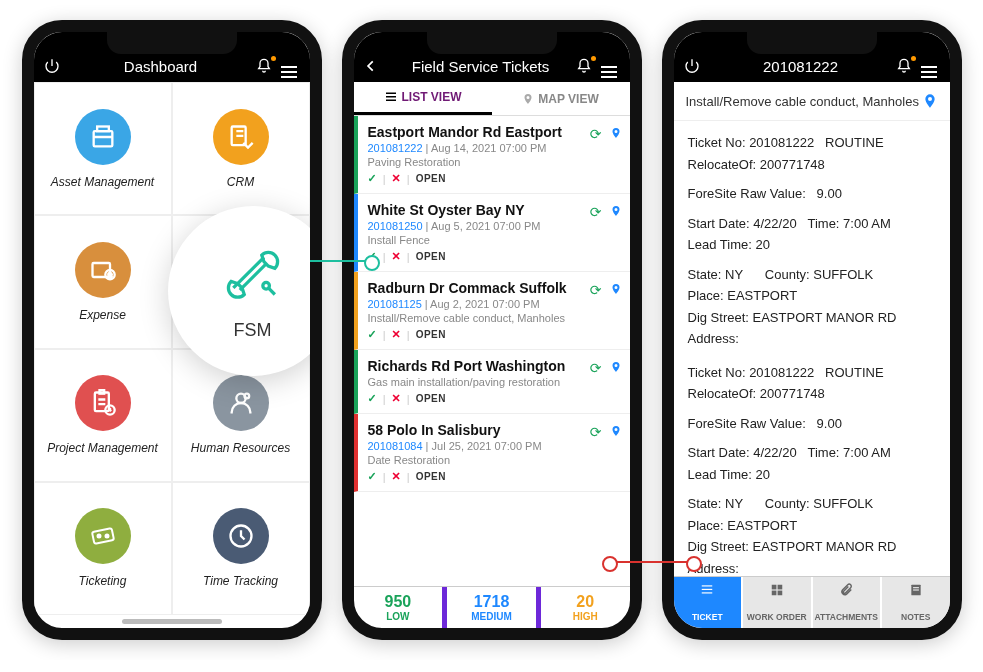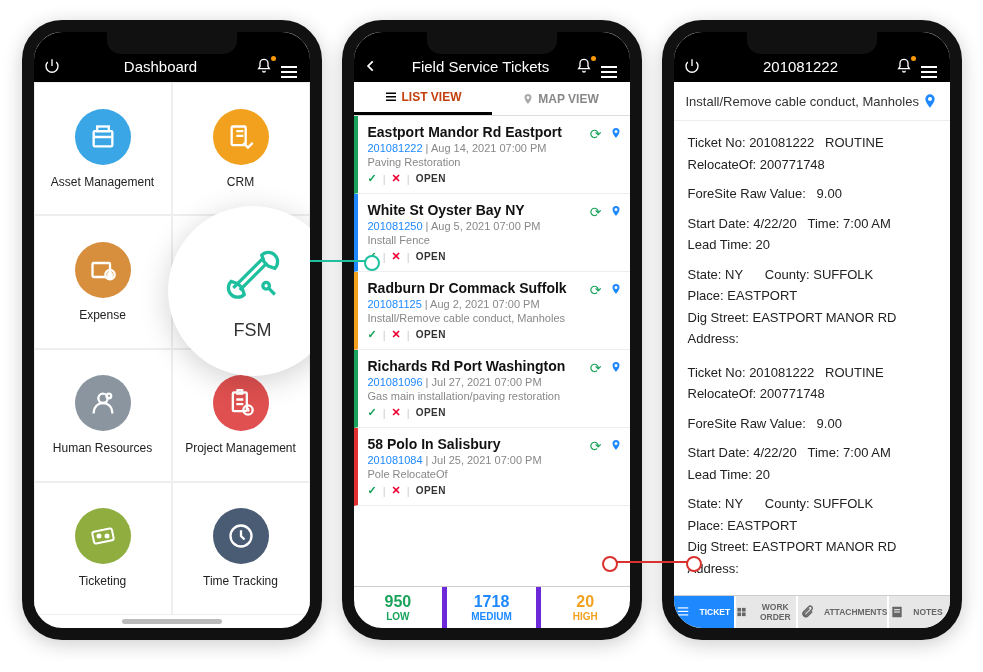--- a/index.html
+++ b/index.html
@@ -67,21 +67,21 @@
     justify-content: center;
     gap: 10px;
     padding: 10px;
     cursor: pointer;
   }
   .dash-icon {
     width: 56px; height: 56px; border-radius: 50%;
     display: flex; align-items: center; justify-content: center;
     color: #fff;
   }
-  .dash-label { font-size: 12px; color: #222; }
+  .dash-label { font-size: 12px; color: #222; font-style: italic; }
   .scroll-indicator { width: 100px; height: 5px; background: #bbb; border-radius: 3px; margin: 4px auto; }
 
   
   .fsm-bubble {
     position: absolute;
     top: 174px; left: 134px;
     width: 170px; height: 170px;
     background: #fff;
     border-radius: 50%;
     box-shadow: 0 6px 30px rgba(0,0,0,0.18);
@@ -113,21 +113,21 @@
     display: flex;
     border-bottom: 1px solid #ddd;
     font-size: 12px;
     font-weight: 700;
     color: #888;
   }
   .view-tab {
     flex: 1; padding: 8px; text-align: center; cursor: pointer;
     display: flex; align-items: center; justify-content: center; gap: 4px;
   }
-  .view-tab.active { color: #c2410c; border-bottom: 3px solid #000; }
+  .view-tab.active { color: #701a75; border-bottom: 3px solid #000; }
 
   .ticket-list { flex: 1; overflow-y: auto; }
   .ticket {
     border-left: 4px solid;
     padding: 8px 10px;
     border-bottom: 1px solid #eee;
     position: relative;
   }
   .ticket .row1 { font-size: 14px; font-weight: 600; color: #111; }
   .ticket .row2 { font-size: 11px; color: #888; margin-top: 2px; }
@@ -165,25 +165,25 @@
     flex: 1; overflow-y: auto; padding: 4px 14px;
     font-size: 13px; color: #222; line-height: 1.5;
   }
   .detail-body p { margin: 2px 0; }
   .detail-body .block { margin: 8px 0 14px 0; }
 
   .bottom-tabs {
     display: flex; border-top: 1px solid #ccc;
   }
   .btab {
-    flex: 1; text-align: center; padding: 6px 0;
+    flex: 1; text-align: left; padding: 6px 0;
     font-size: 8.5px; font-weight: 700; color: #666;
     background: #e7e7e7; cursor: pointer;
     border-right: 2px solid #fff;
-    display: flex; flex-direction: row; align-items: center; gap: 8px;
+    display: flex; flex-direction: column; align-items: center; gap: 15px;
   }
   .btab:last-child { border-right: none; }
   .btab.active { background: #1e88ff; color: #fff; }
 
   svg { display: block; }
 </style>
 </head>
 <body>
 
 <div class="connector conn-green"></div>
@@ -248,42 +248,42 @@
       </div>
       <div class="dash-cell">
         <div class="dash-icon" style="background:#1dbf9f">
           <svg width="28" height="28" viewBox="0 0 24 24" fill="none" stroke="#fff" stroke-width="2">
             <path d="M6 18L18 6"></path>
             <path d="M15 3a4 4 0 0 1 6 6l-3-1-2-2z"></path>
             <path d="M9 21a4 4 0 0 1-6-6l3 1 2 2z"></path>
           </svg>
         </div>
         <div class="dash-label">FSM</div>
-      </div>
-      <div class="dash-cell">
-        <div class="dash-icon" style="background:#8a95a0">
-          <svg width="28" height="28" viewBox="0 0 24 24" fill="none" stroke="#fff" stroke-width="2">
-            <circle cx="12" cy="8" r="4"></circle>
-            <path d="M4 21v-1a8 8 0 0 1 16 0v1"></path>
-            <circle cx="17" cy="6" r="2"></circle>
-          </svg>
-        </div>
-        <div class="dash-label">Human Resources</div>
       </div>
       <div class="dash-cell">
         <div class="dash-icon" style="background:#e05050">
           <svg width="28" height="28" viewBox="0 0 24 24" fill="none" stroke="#fff" stroke-width="2">
             <rect x="5" y="3" width="12" height="16" rx="1"></rect>
             <rect x="9" y="1" width="4" height="3"></rect>
             <path d="M8 9h6M8 13h6"></path>
             <circle cx="18" cy="18" r="4"></circle>
             <path d="M18 16v2l1 1"></path>
           </svg>
         </div>
         <div class="dash-label">Project Management</div>
+      </div>
+      <div class="dash-cell">
+        <div class="dash-icon" style="background:#8a95a0">
+          <svg width="28" height="28" viewBox="0 0 24 24" fill="none" stroke="#fff" stroke-width="2">
+            <circle cx="12" cy="8" r="4"></circle>
+            <path d="M4 21v-1a8 8 0 0 1 16 0v1"></path>
+            <circle cx="17" cy="6" r="2"></circle>
+          </svg>
+        </div>
+        <div class="dash-label">Human Resources</div>
       </div>
       <div class="dash-cell">
         <div class="dash-icon" style="background:#8fae3f">
           <svg width="30" height="24" viewBox="0 0 24 24" fill="none" stroke="#fff" stroke-width="2">
             <rect x="2" y="6" width="20" height="12" rx="2" transform="rotate(-12 12 12)"></rect>
             <circle cx="8" cy="12" r="1.5" fill="#fff"></circle>
             <circle cx="16" cy="12" r="1.5" fill="#fff"></circle>
           </svg>
         </div>
         <div class="dash-label">Ticketing</div>
@@ -411,40 +411,39 @@
         </div>
       </div>
       <div class="ticket" style="border-left-color: rgb(26, 163, 90);">
         <div class="side-icons">
           <span class="refresh-icon">⟳</span>
           <svg width="12" height="14" viewBox="0 0 24 24" fill="#1e88ff" class="pin-icon">
             <path d="M12 2a7 7 0 0 0-7 7c0 5 7 13 7 13s7-8 7-13a7 7 0 0 0-7-7zm0 10a3 3 0 1 1 0-6 3 3 0 0 1 0 6z"></path>
           </svg>
         </div>
         <div class="row1">Richards Rd Port Washington</div>
-        <div class="row2"><span class="tid">201081096</span> | Jul 27, 2021 07:00 PM</div>
         <div class="row3">Gas main installation/paving restoration</div>
         <div class="row4">
           <span class="check">✓</span>
           <span class="sep">|</span>
           <span class="cross">✕</span>
           <span class="sep">|</span>
           <span class="open">OPEN</span>
         </div>
       </div>
       <div class="ticket" style="border-left-color: rgb(224, 48, 48);">
         <div class="side-icons">
           <span class="refresh-icon">⟳</span>
           <svg width="12" height="14" viewBox="0 0 24 24" fill="#1e88ff" class="pin-icon">
             <path d="M12 2a7 7 0 0 0-7 7c0 5 7 13 7 13s7-8 7-13a7 7 0 0 0-7-7zm0 10a3 3 0 1 1 0-6 3 3 0 0 1 0 6z"></path>
           </svg>
         </div>
         <div class="row1">58 Polo In Salisbury</div>
         <div class="row2"><span class="tid">201081084</span> | Jul 25, 2021 07:00 PM</div>
-        <div class="row3">Pole RelocateOf</div>
+        <div class="row3">Date Restoration</div>
         <div class="row4">
           <span class="check">✓</span>
           <span class="sep">|</span>
           <span class="cross">✕</span>
           <span class="sep">|</span>
           <span class="open">OPEN</span>
         </div>
       </div>
     </div>
 

